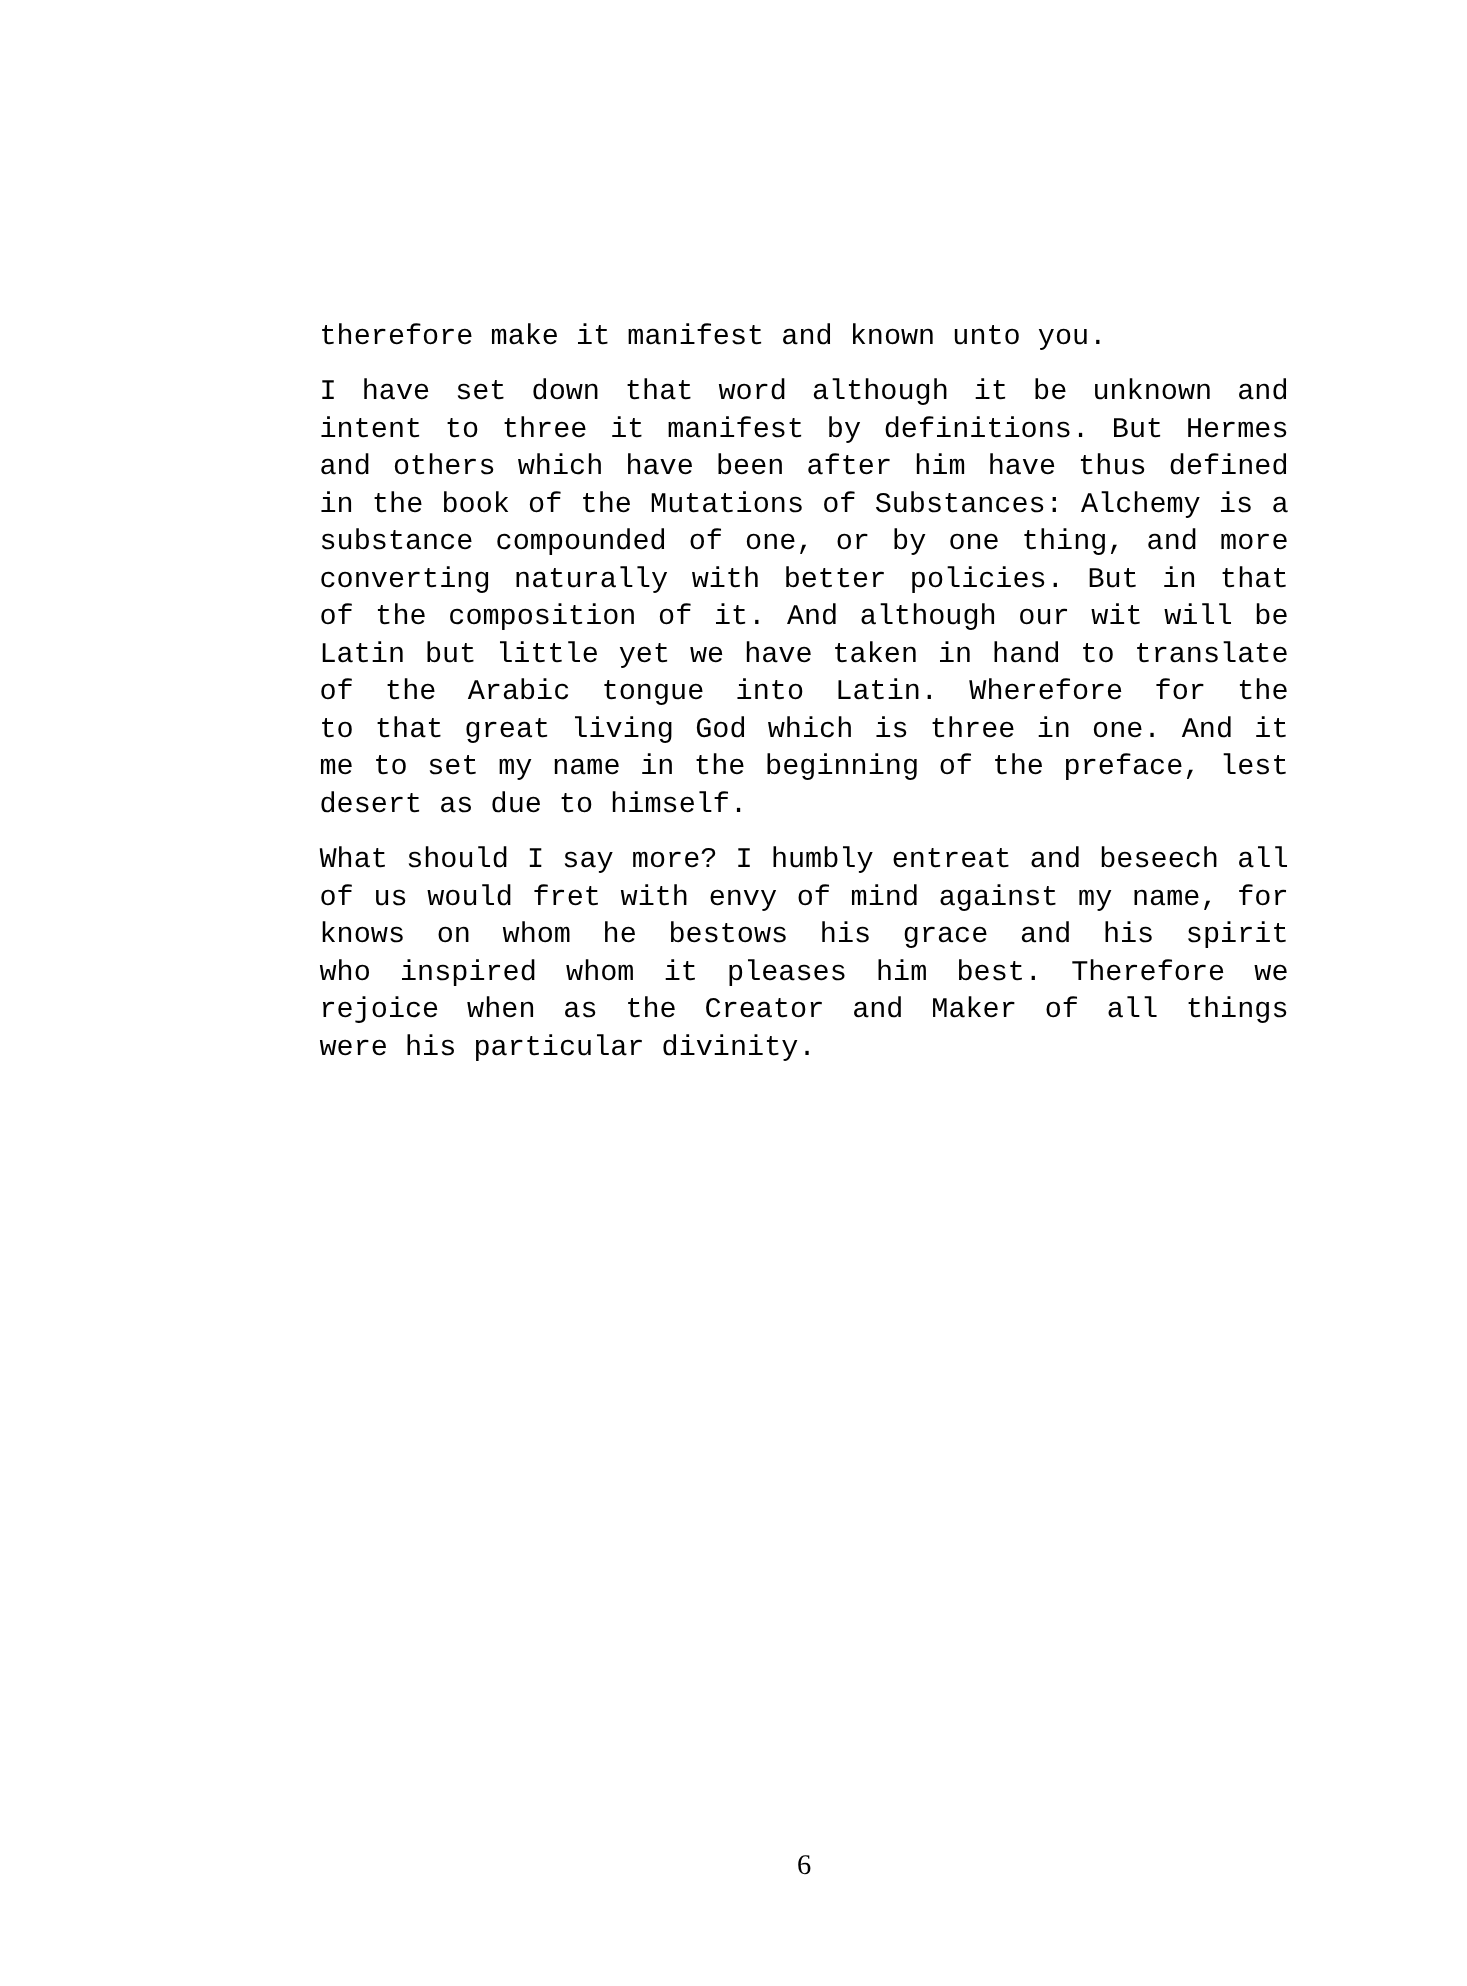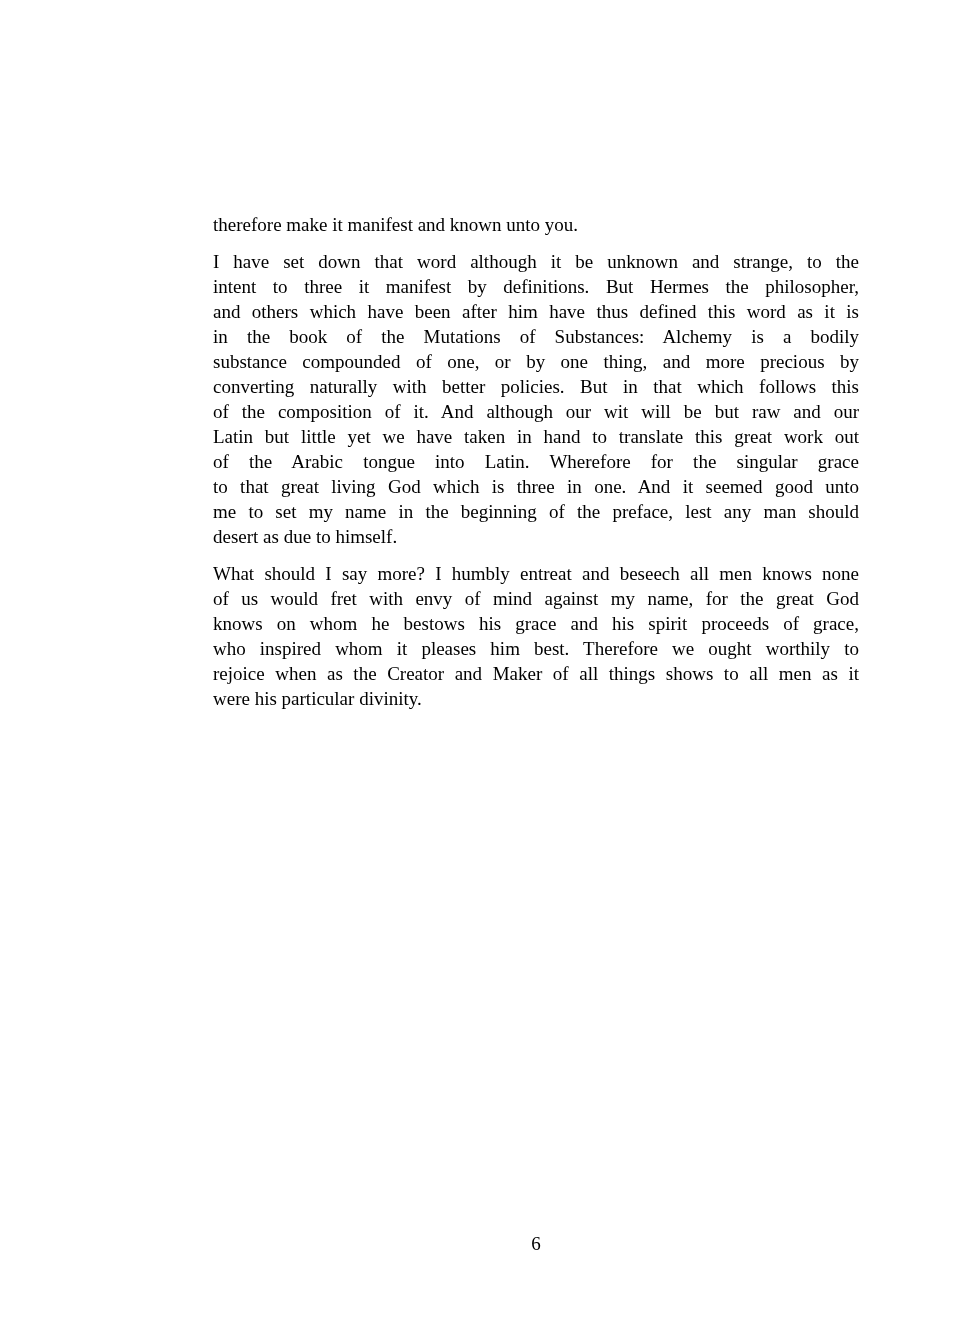--- a/index.html
+++ b/index.html
@@ -21,20 +21,21 @@
     width: 646px;
     font-size: 19px;
     color: #000000;
   }
   .para { margin: 0 0 12px 0; }
   .line {
     height: 25px;
     line-height: 25px;
     text-align: justify;
     overflow: hidden;
+    font-family: Liberation Mono, monospace;
   }
   .line.just::after {
     content: "";
     display: inline-block;
     width: 100%;
     height: 0;
   }
   .line.last { text-align: left; }
   .page-number {
     position: absolute;

